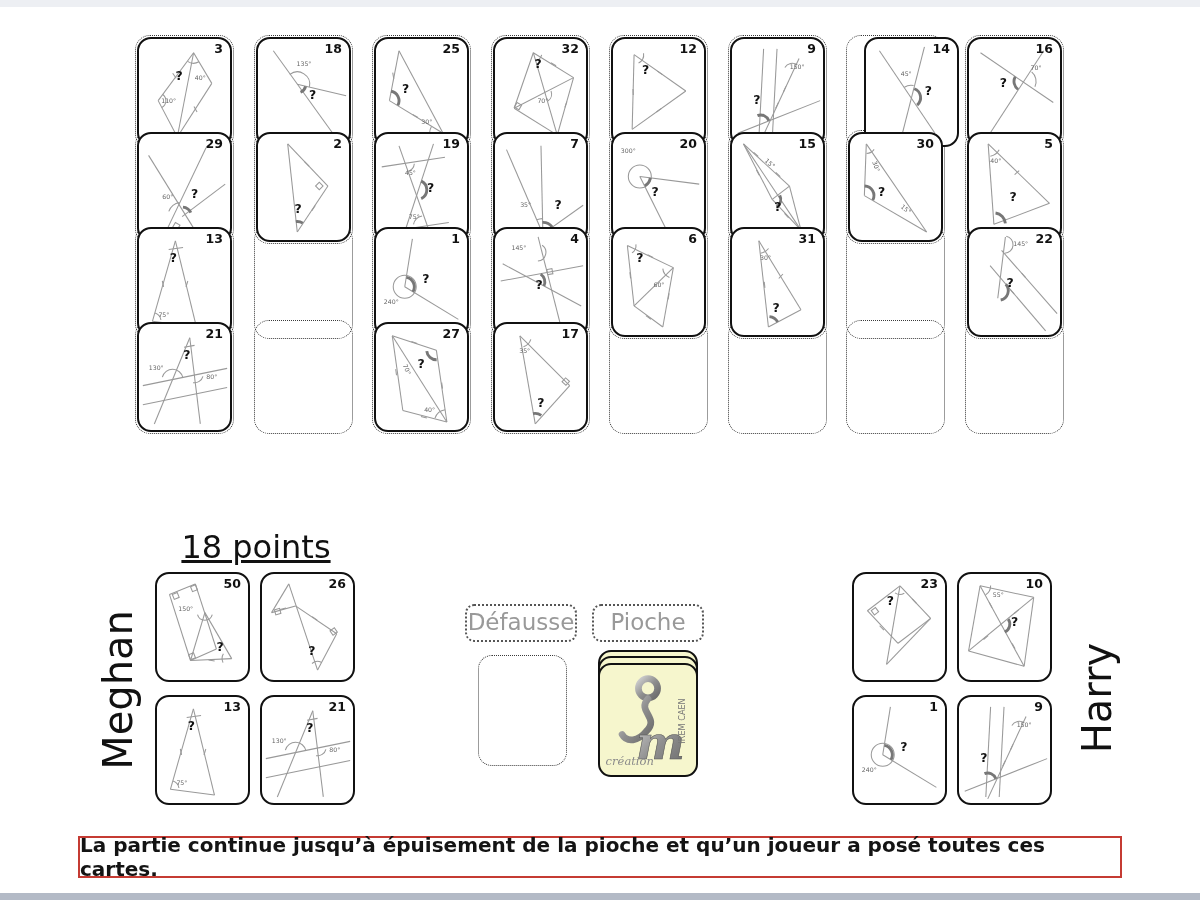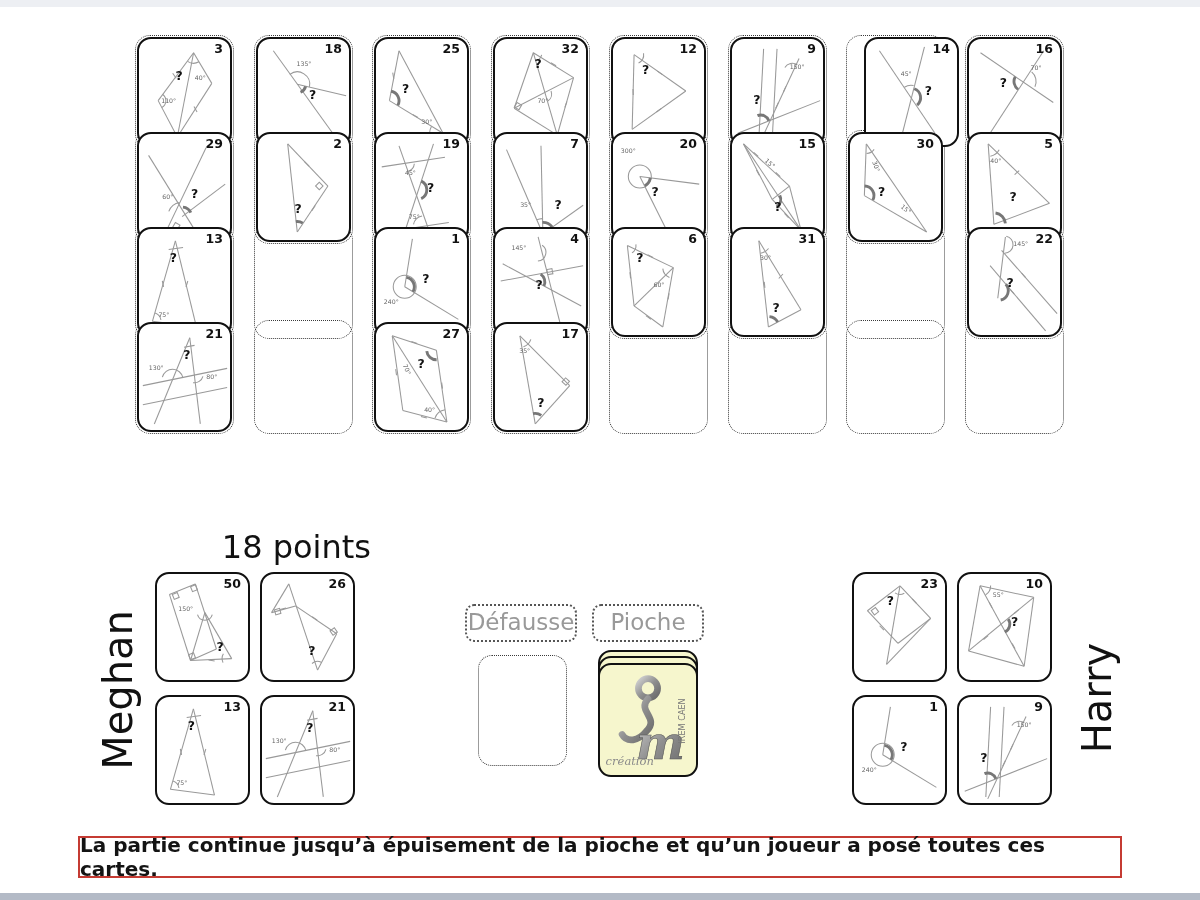--- a/index.html
+++ b/index.html
@@ -10,21 +10,21 @@
   .slot{position:absolute;width:99px;height:114px;border:1.6px dotted #3a3a3a;border-radius:15px;box-sizing:border-box;background:transparent;z-index:0;}
   .card{position:absolute;width:95px;height:110px;background:#fff;border:2.5px solid #111;border-radius:14px;box-sizing:border-box;}
   .cnum{position:absolute;top:2px;right:7px;font-size:12.5px;font-weight:bold;color:#111;z-index:2;}
   .card svg{position:absolute;left:0;top:0;width:100%;height:100%;}
   .fl{stroke:#999;stroke-width:1.1;fill:none;}
   .ft{stroke:#999;stroke-width:1.1;fill:none;}
   .fa{stroke:#777;stroke-width:3;fill:none;}
   .sq{fill:none;stroke:#999;stroke-width:1.1;}
   .q{fill:#111;font-weight:bold;font-family:"DejaVu Sans",sans-serif;}
   .ang{fill:#666;font-family:"DejaVu Sans",sans-serif;}
-  .ptitle{position:absolute;width:230px;text-align:right;font-size:32px;color:#111;}
+  .ptitle{position:absolute;width:230px;text-align:center;font-size:32px;color:#111;text-decoration:underline;}
   .pname{position:absolute;font-size:40px;color:#111;transform:translate(-50%,-50%) rotate(-90deg);white-space:nowrap;}
   .dp-label{position:absolute;width:112px;height:38px;border:2px dotted #555;border-radius:9px;box-sizing:border-box;text-align:center;line-height:33px;font-size:23px;color:#999;}
   .dslot{position:absolute;left:478px;top:655px;width:89px;height:111px;border:1.6px dotted #3a3a3a;border-radius:14px;box-sizing:border-box;}
   .pile-card{position:absolute;left:0;width:100px;height:114px;background:#f6f6cd;border:2px solid #111;border-radius:13px;box-sizing:border-box;}
   #pile{position:absolute;left:598px;top:650px;width:104px;height:130px;}
   #banner{position:absolute;left:78px;top:836px;width:1044px;height:42px;border:2px solid #c53b33;box-sizing:border-box;display:flex;align-items:center;justify-content:center;font-size:20px;font-weight:bold;color:#141414;background:#fff;}
   .logo-sans{font-family:"DejaVu Sans",sans-serif;}
   .logo-serif{font-family:"DejaVu Serif","Liberation Serif",serif;}
 </style>
 </head>

